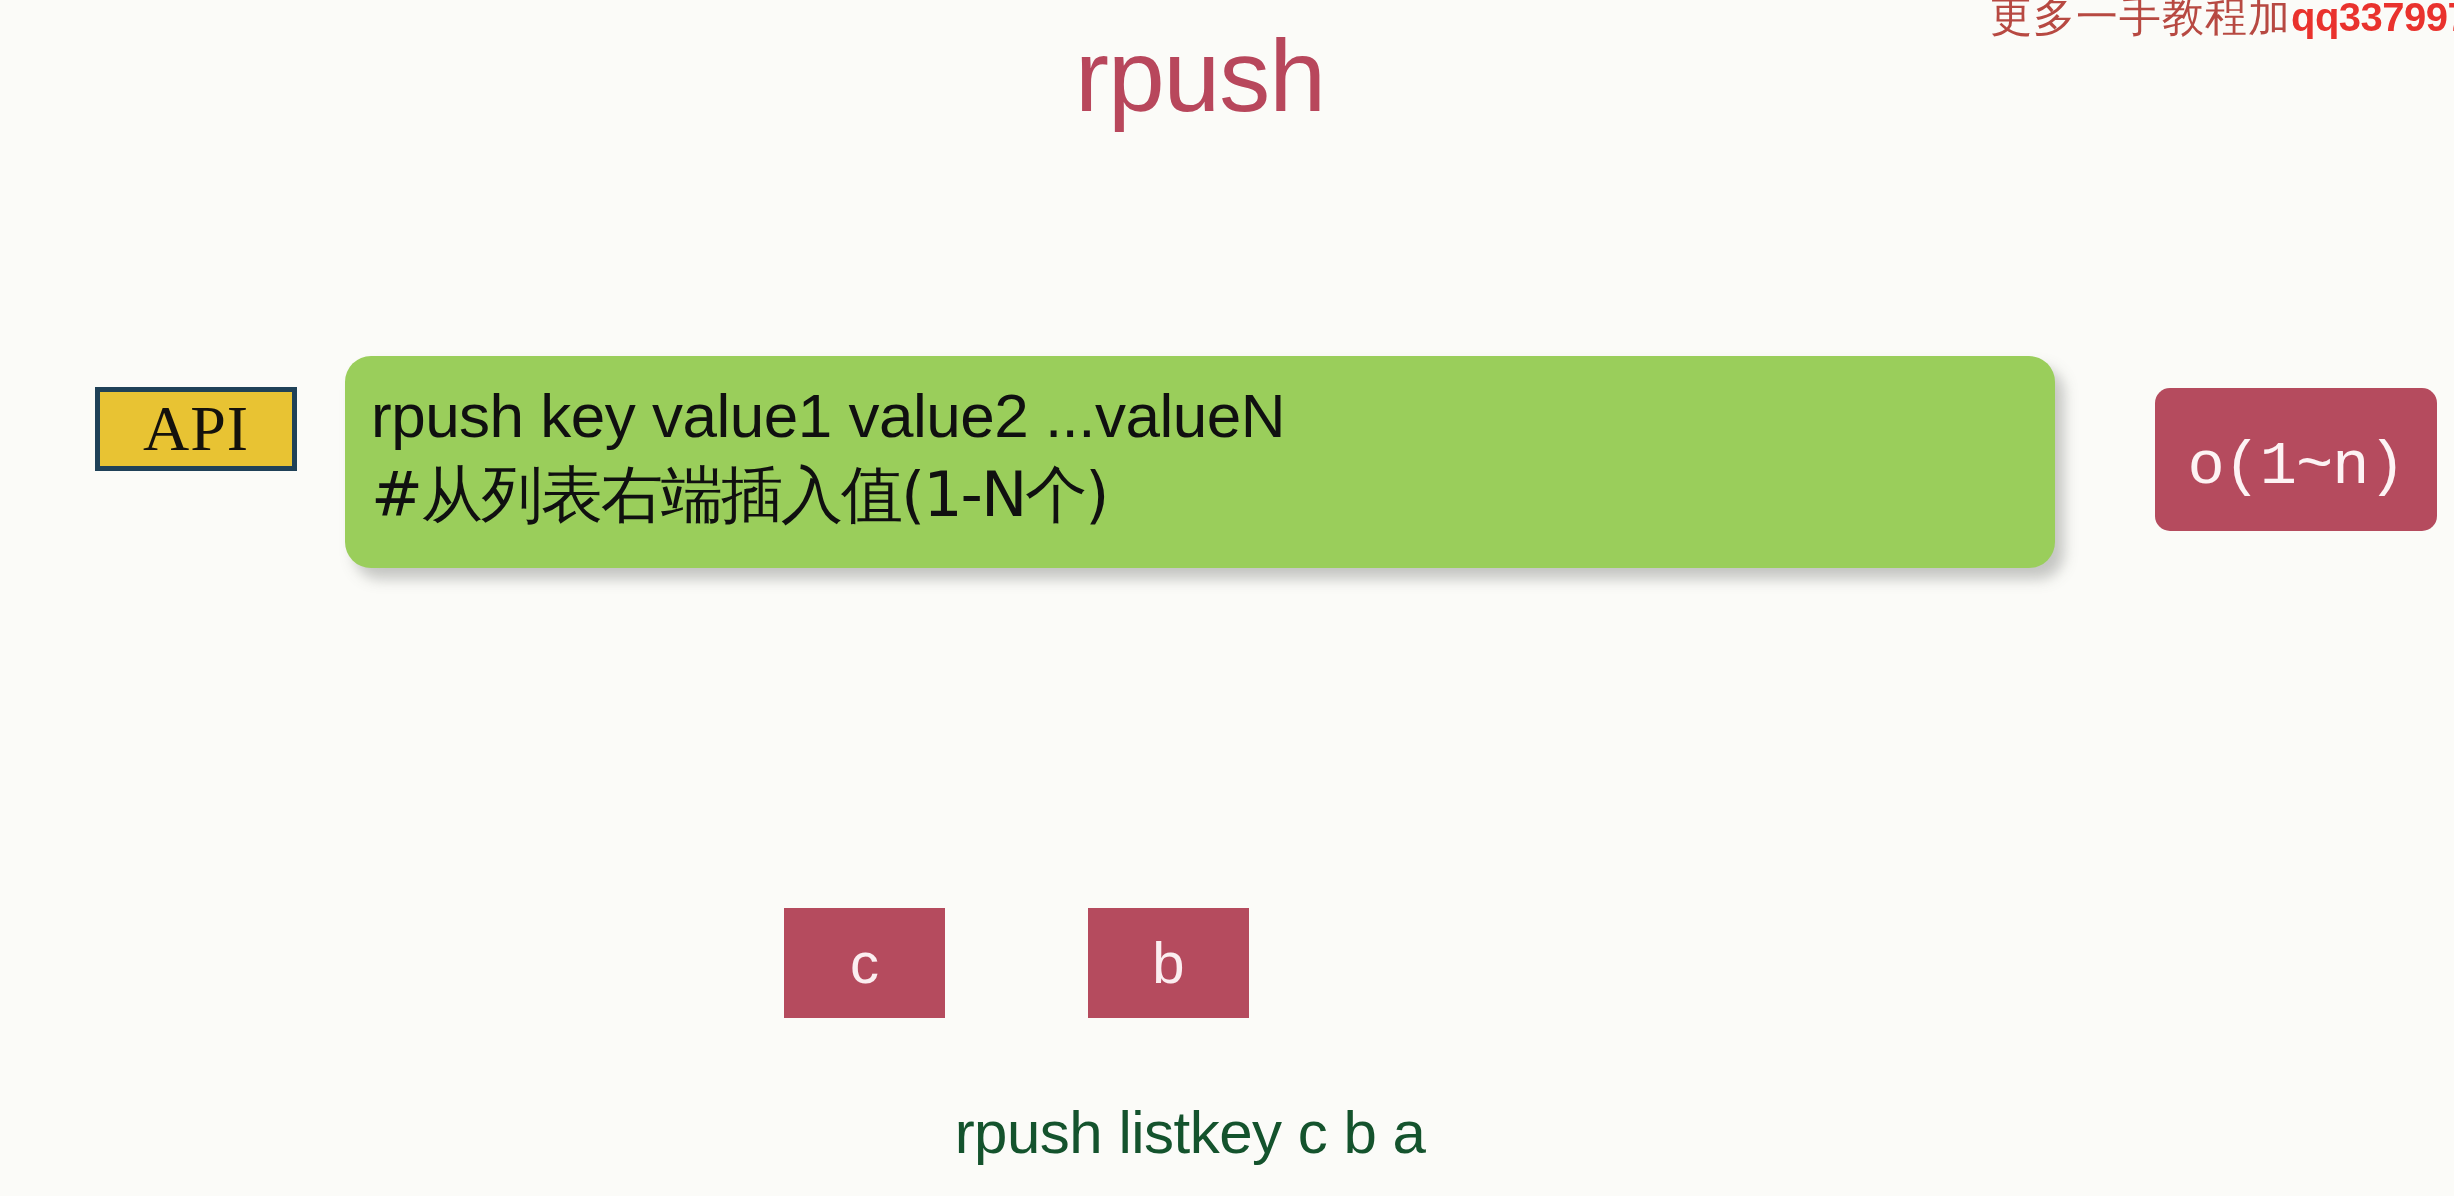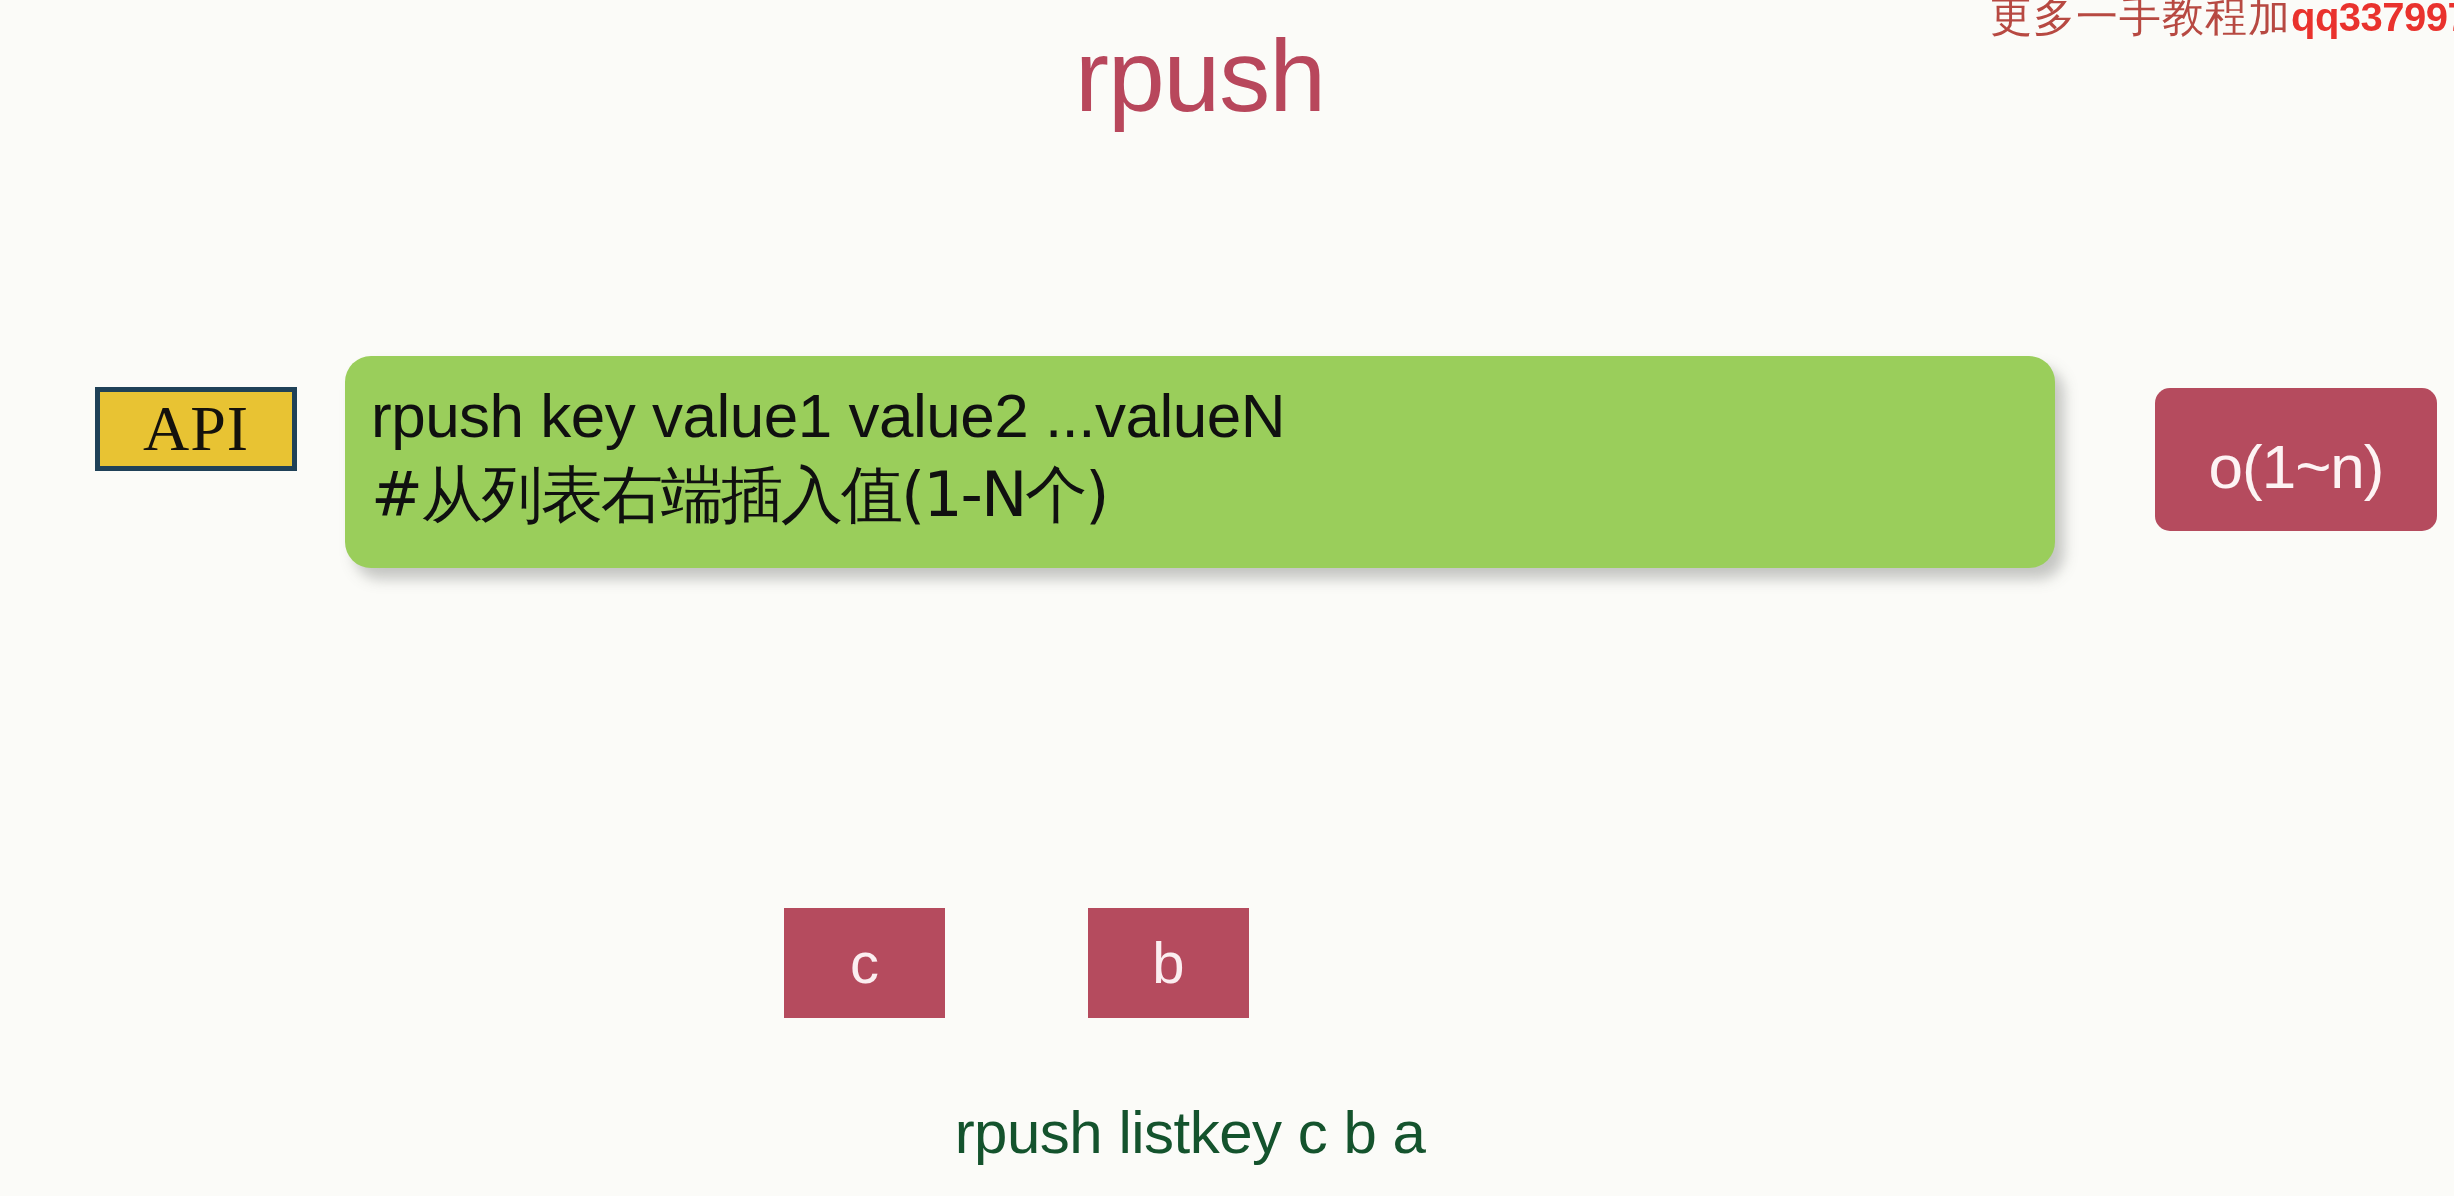--- a/index.html
+++ b/index.html
@@ -108,20 +108,21 @@
     top: 388px;
     width: 282px;
     height: 143px;
     background: #b54b5e;
     border-radius: 15px;
     display: flex;
     align-items: center;
     justify-content: center;
     box-sizing: border-box;
     padding-top: 14px;
+    font-family: Liberation Mono, monospace;
   }
   .complexity-badge .label {
     font-size: 62px;
     color: #fdf3f4;
     letter-spacing: -1px;
     line-height: 1;
   }
 
   
   .list-boxes {

